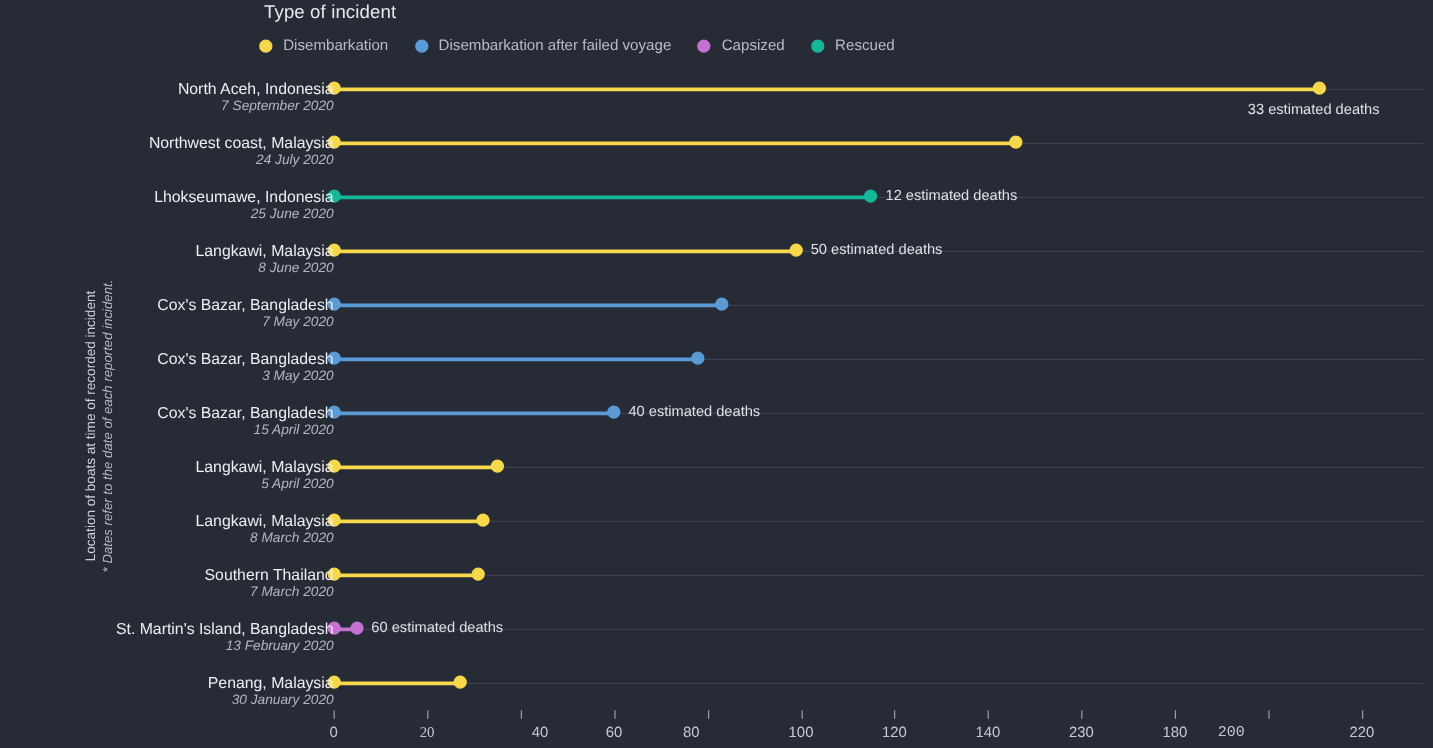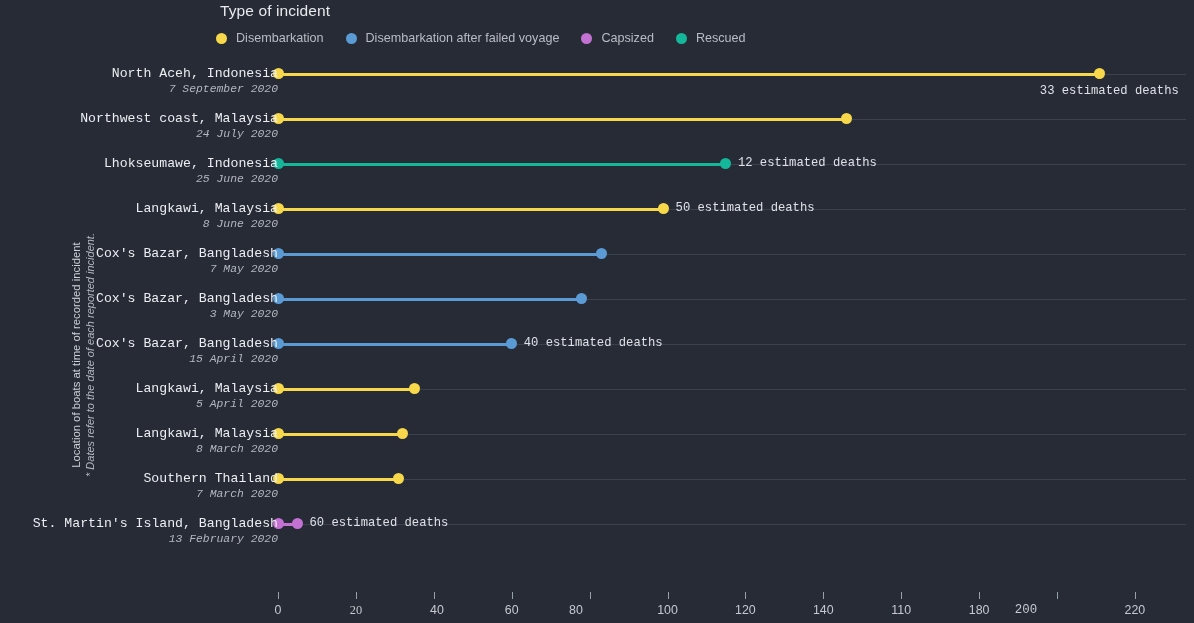--- a/index.html
+++ b/index.html
@@ -36,21 +36,21 @@
     transform: rotate(-90deg);
     transform-origin: 270px 0px;
     text-align: center;
     white-space: nowrap;
   }
   .ylabel .l1 { font-size: 11.3px; color: #cfd2d8; display:block; }
   .ylabel .l2 { font-size: 11px; color: #b7bac2; font-style: italic; display:block; margin-top: 2px; }
 
   
   .rows { position: absolute; left: 0; top: 0; width: 1194px; height: 590px; }
-  .row { position: absolute; left: 0; width: 1194px; height: 45px; font-family: Liberation Mono, monospace; }
+  .row { position: absolute; left: 0; width: 1194px; height: 45px; }
 
   .row-cat {
     position: absolute; right: 916px; top: 0px;
     text-align: right; width: 420px;
     font-size: 13.2px; color: #eceef1; white-space: nowrap;
   }
   .row-date {
     position: absolute; right: 916px; top: 17px;
     text-align: right; width: 420px;
     font-size: 11.4px; color: #b4b7bf; font-style: italic; white-space: nowrap;
@@ -200,41 +200,49 @@
       </div>
       <div class="row" style="top: 516px; padding-left: 20px;">
         <div class="baseline" style="width: 908px;"></div>
         <div class="stem" style="left: 278px; width: 19.475px; background: rgb(196, 113, 212);"></div>
         <div class="dot" style="left: 272.5px; background: rgb(196, 113, 212);"></div>
         <div class="dot" style="left: 291.975px; background: rgb(196, 113, 212);"></div>
         <div class="row-cat">St. Martin's Island, Bangladesh</div>
         <div class="row-date">13 February 2020</div>
         <div class="value-note" style="left: 309.475px;">60 estimated deaths</div>
       </div>
+      <div class="row" style="top: 561px;">
+        <div class="baseline" style="width: 908px;"></div>
+        <div class="stem" style="left: 278px; width: 105.165px; background: rgb(247, 216, 75);"></div>
+        <div class="dot" style="left: 272.5px; background: rgb(247, 216, 75);"></div>
+        <div class="dot" style="left: 377.665px; background: rgb(247, 216, 75);"></div>
+        <div class="row-cat">Penang, Malaysia</div>
+        <div class="row-date">30 January 2020</div>
+      </div>
     </div>
 
   <div class="xaxis" id="xaxis">
       <div class="tick" style="left: 278px;"></div>
       <div class="tick-label" style="left: 278px;">0</div>
       <div class="tick" style="left: 355.9px;"></div>
       <div class="tick-label" style="left: 355.9px; font-family: Liberation Serif, serif;">20</div>
       <div class="tick" style="left: 433.8px;"></div>
-      <div class="tick-label" style="left: 437px;">40</div>
+      <div class="tick-label" style="left: 427px; text-align: right;">40</div>
       <div class="tick" style="left: 511.7px;"></div>
       <div class="tick-label" style="left: 511.7px;">60</div>
       <div class="tick" style="left: 589.6px;"></div>
       <div class="tick-label" style="left: 576px;">80</div>
       <div class="tick" style="left: 667.5px;"></div>
       <div class="tick-label" style="left: 667.5px;">100</div>
       <div class="tick" style="left: 745.4px;"></div>
       <div class="tick-label" style="left: 745.4px;">120</div>
       <div class="tick" style="left: 823.3px;"></div>
       <div class="tick-label" style="left: 823.3px;">140</div>
       <div class="tick" style="left: 901.2px;"></div>
-      <div class="tick-label" style="left: 901.2px;">110</div>
+      <div class="tick-label" style="left: 901.2px;">230</div>
       <div class="tick" style="left: 979.1px;"></div>
       <div class="tick-label" style="left: 979.1px;">180</div>
       <div class="tick" style="left: 1057px;"></div>
       <div class="tick-label" style="left: 1026px; font-family: Liberation Mono, monospace;">200</div>
       <div class="tick" style="left: 1134.9px;"></div>
       <div class="tick-label" style="left: 1134.9px;">220</div>
     </div>
 
 </div>
 

